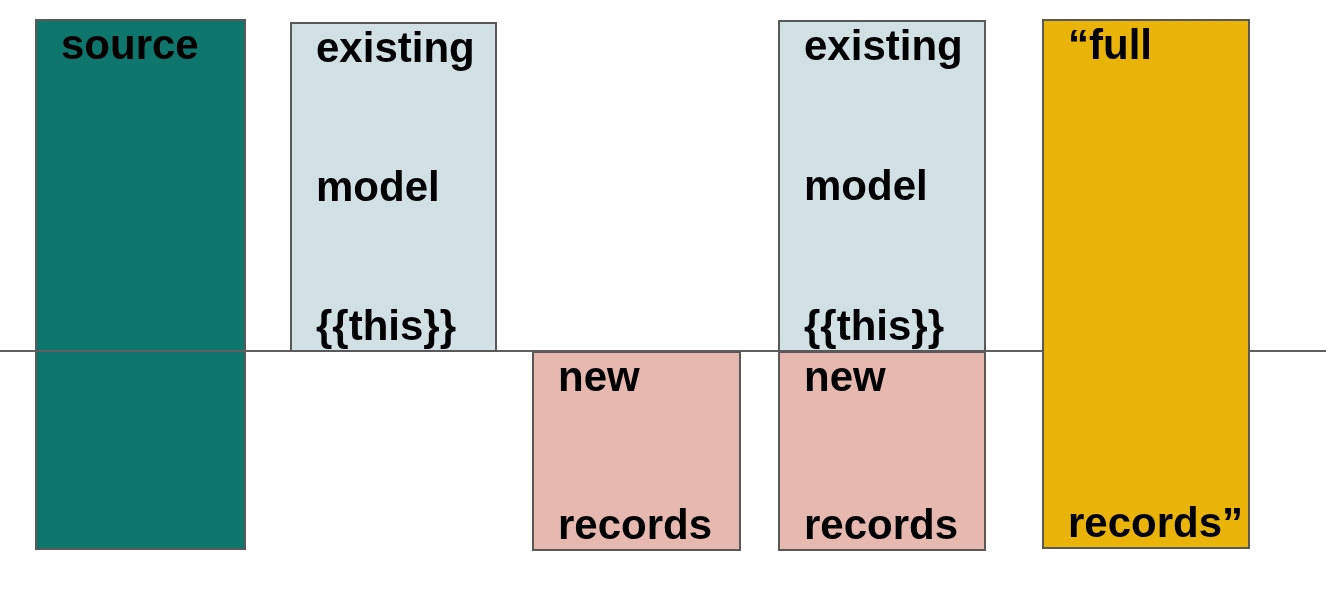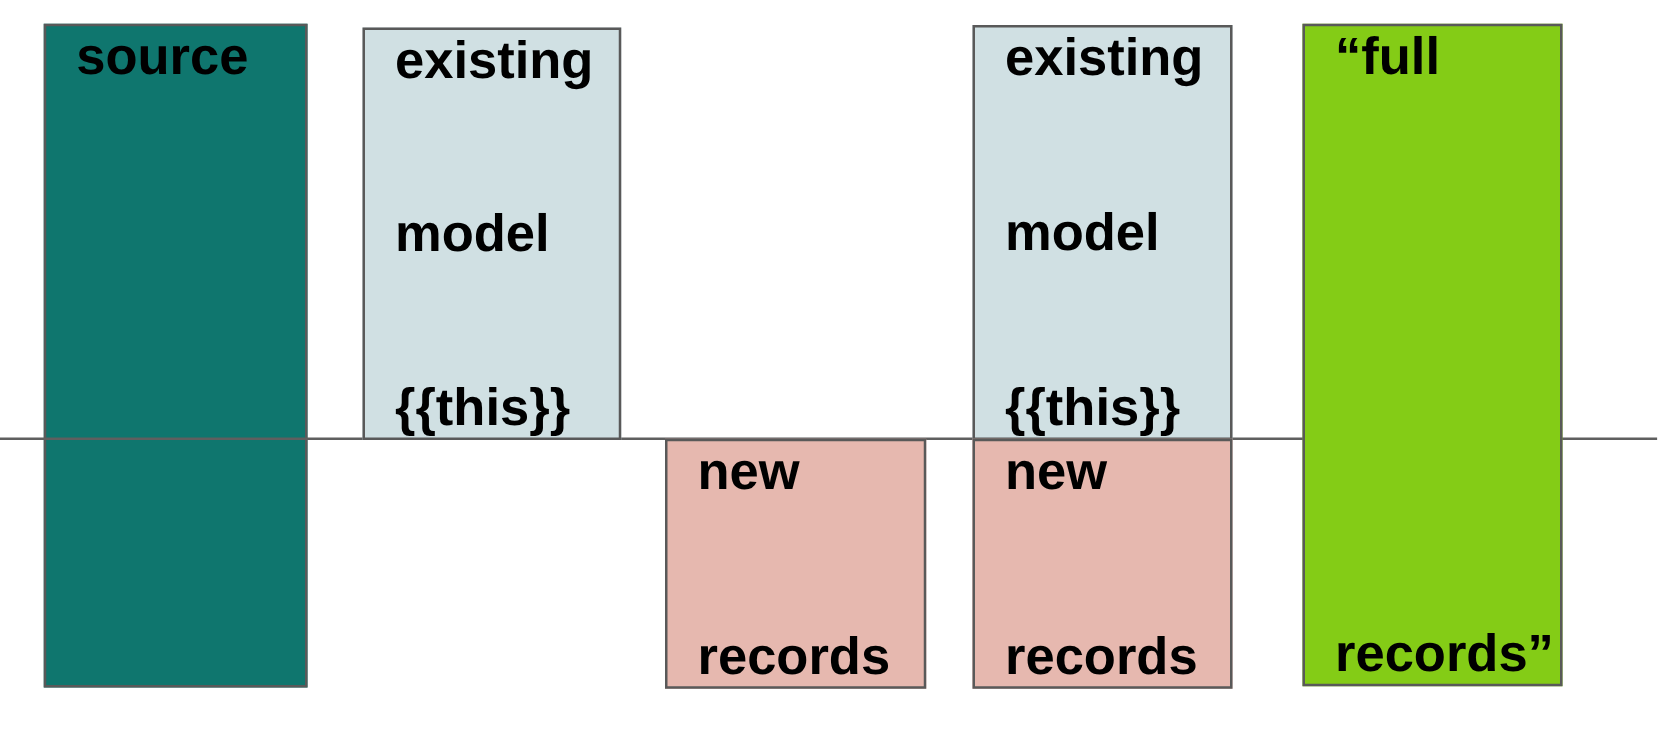--- a/index.html
+++ b/index.html
@@ -76,18 +76,18 @@
     <div class="line">existing</div>
     <div class="line">model</div>
     <div class="line">{{this}}</div>
   </div>
 
   <div class="box b-new-right" style="background: rgb(230, 184, 175); border-color: rgb(89, 89, 89);">
     <div class="line">new</div>
     <div class="line">records</div>
   </div>
 
-  <div class="box b-full-refresh" style="background: #84cc16; border-color: rgb(89, 89, 89);">
+  <div class="box b-full-refresh" style="background: #eab308; border-color: rgb(89, 89, 89);">
     <div class="line">“full</div>
     <div class="line">records”</div>
   </div>
 
 </div>
 
 </body></html>

